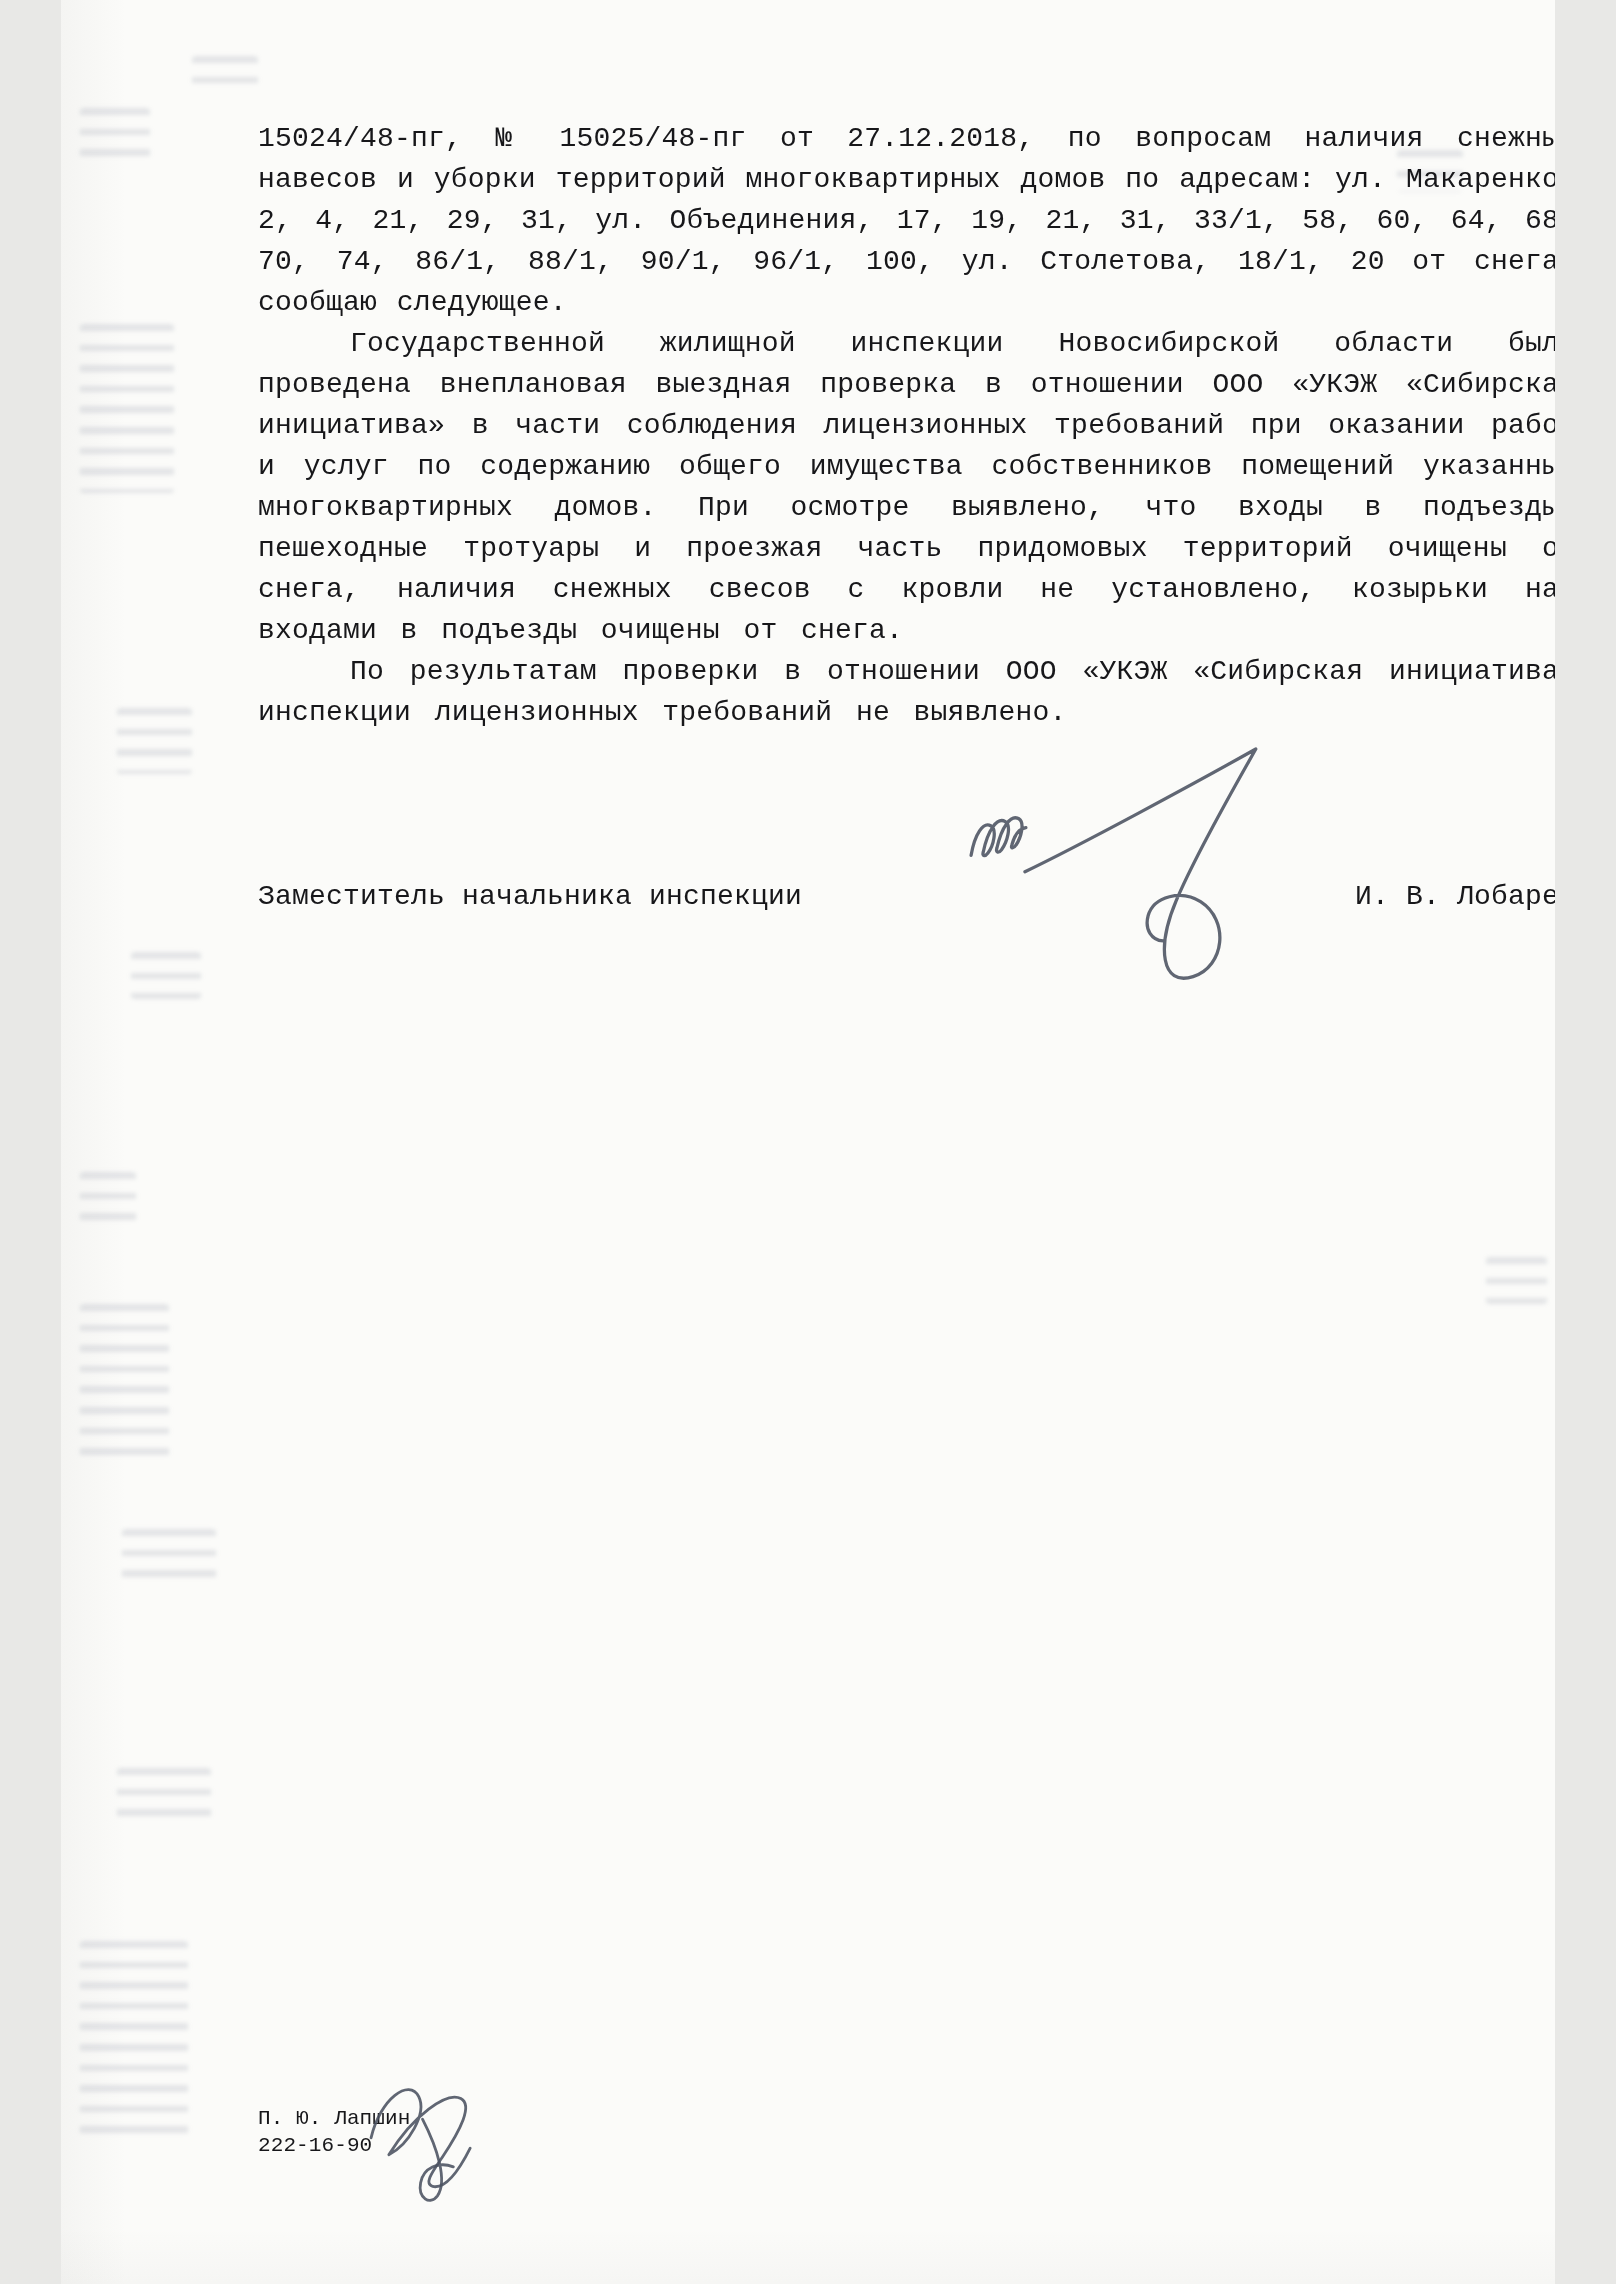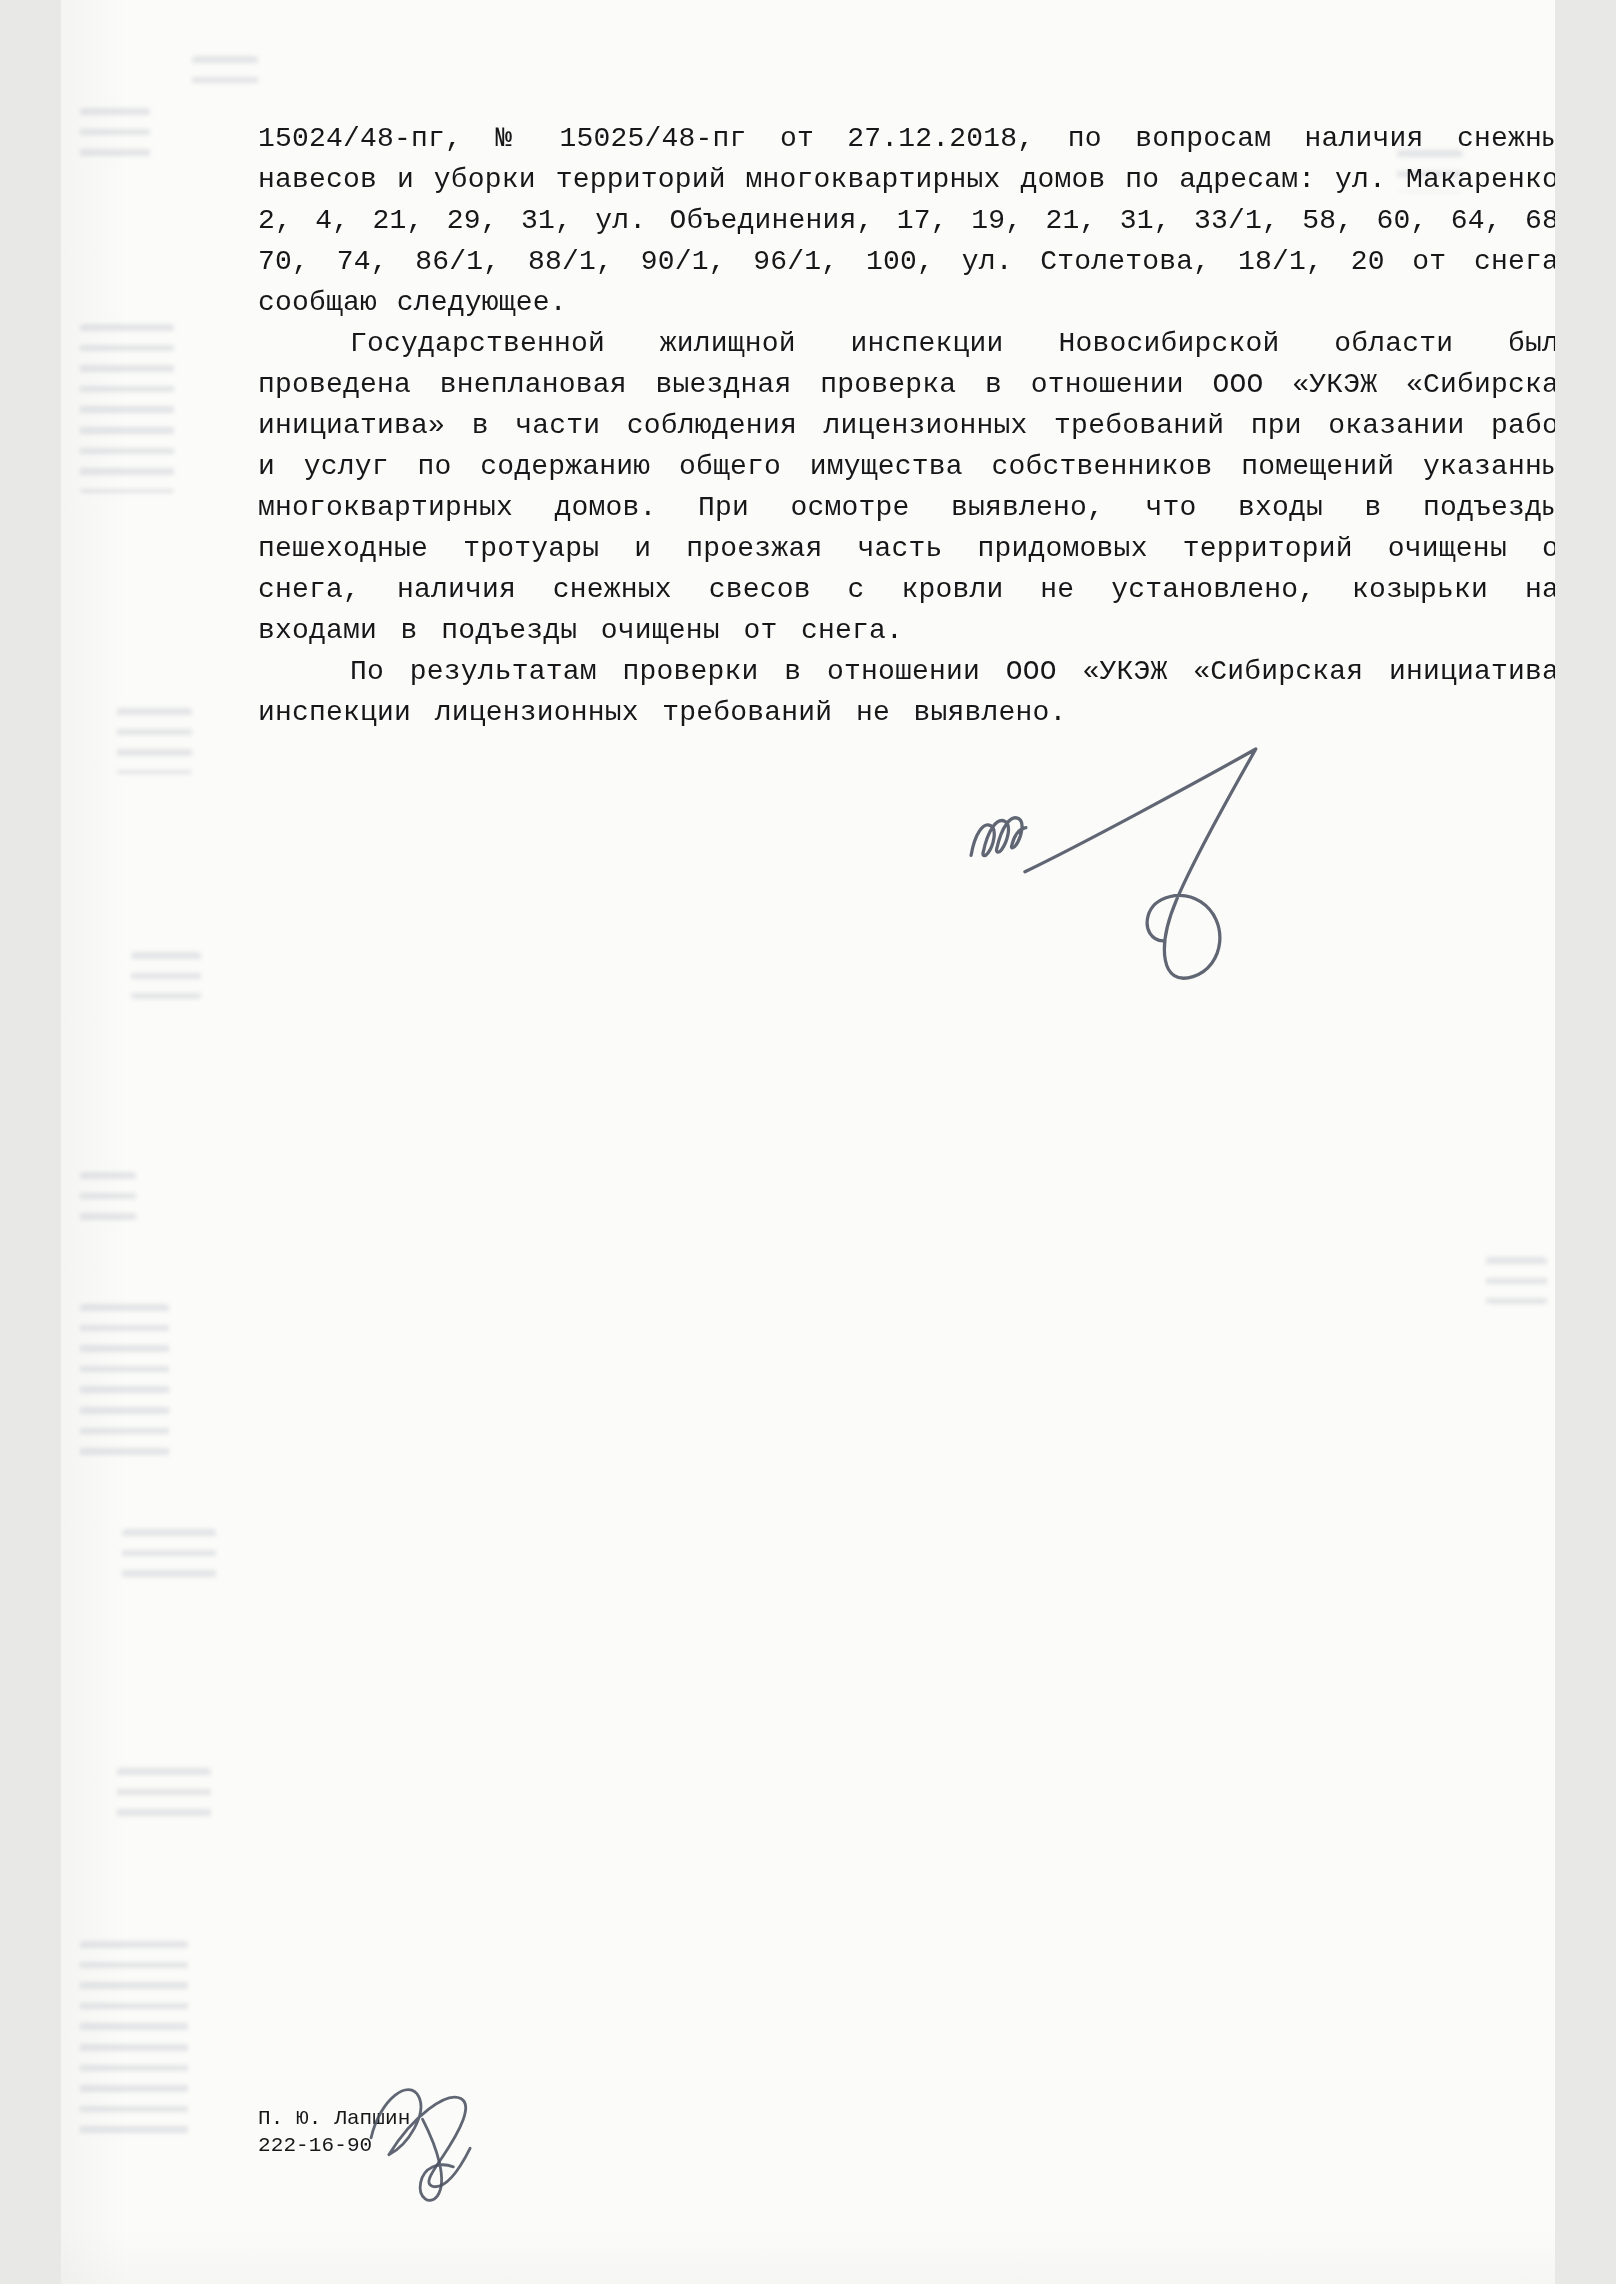--- a/index.html
+++ b/index.html
@@ -168,20 +168,24 @@
   <div class="ghost g10"></div>
   <div class="ghost g11"></div>
   <div class="ghost g12"></div>
 
   <main class="body-text">
     <p class="para">15024/48-пг, № 15025/48-пг от 27.12.2018, по вопросам наличия снежных навесов и уборки территорий многоквартирных домов по адресам: ул. Макаренко, 2, 4, 21, 29, 31, ул. Объединения, 17, 19, 21, 31, 33/1, 58, 60, 64, 68, 70, 74, 86/1, 88/1, 90/1, 96/1, 100, ул. Столетова, 18/1, 20 от снега, сообщаю следующее.</p>
     <p class="para indent">Государственной жилищной инспекции Новосибирской области была проведена внеплановая выездная проверка в отношении ООО «УКЭЖ «Сибирская инициатива» в части соблюдения лицензионных требований при оказании работ и услуг по содержанию общего имущества собственников помещений указанных многоквартирных домов. При осмотре выявлено, что входы в подъезды, пешеходные тротуары и проезжая часть придомовых территорий очищены от снега, наличия снежных свесов с кровли не установлено, козырьки над входами в подъезды очищены от снега.</p>
     <p class="para indent">По результатам проверки в отношении ООО «УКЭЖ «Сибирская инициатива» инспекции лицензионных требований не выявлено.</p>
   </main>
 
+  <div class="sign-row">
+    <span class="sign-title">Заместитель начальника инспекции</span>
+    <span class="sign-name">И. В. Лобарев</span>
+  </div>
 
   <svg class="signature-main" viewBox="0 0 820 580" xmlns="http://www.w3.org/2000/svg" aria-hidden="true">
     <path d="M60,265
              c8,-46 26,-72 42,-63
              c14,8 6,42 -6,58
              c-6,8 -13,8 -10,-2
              c10,-48 30,-75 47,-65
              c14,9 4,44 -8,60
              c-6,8 -13,7 -10,-3
              c10,-46 30,-73 47,-63

